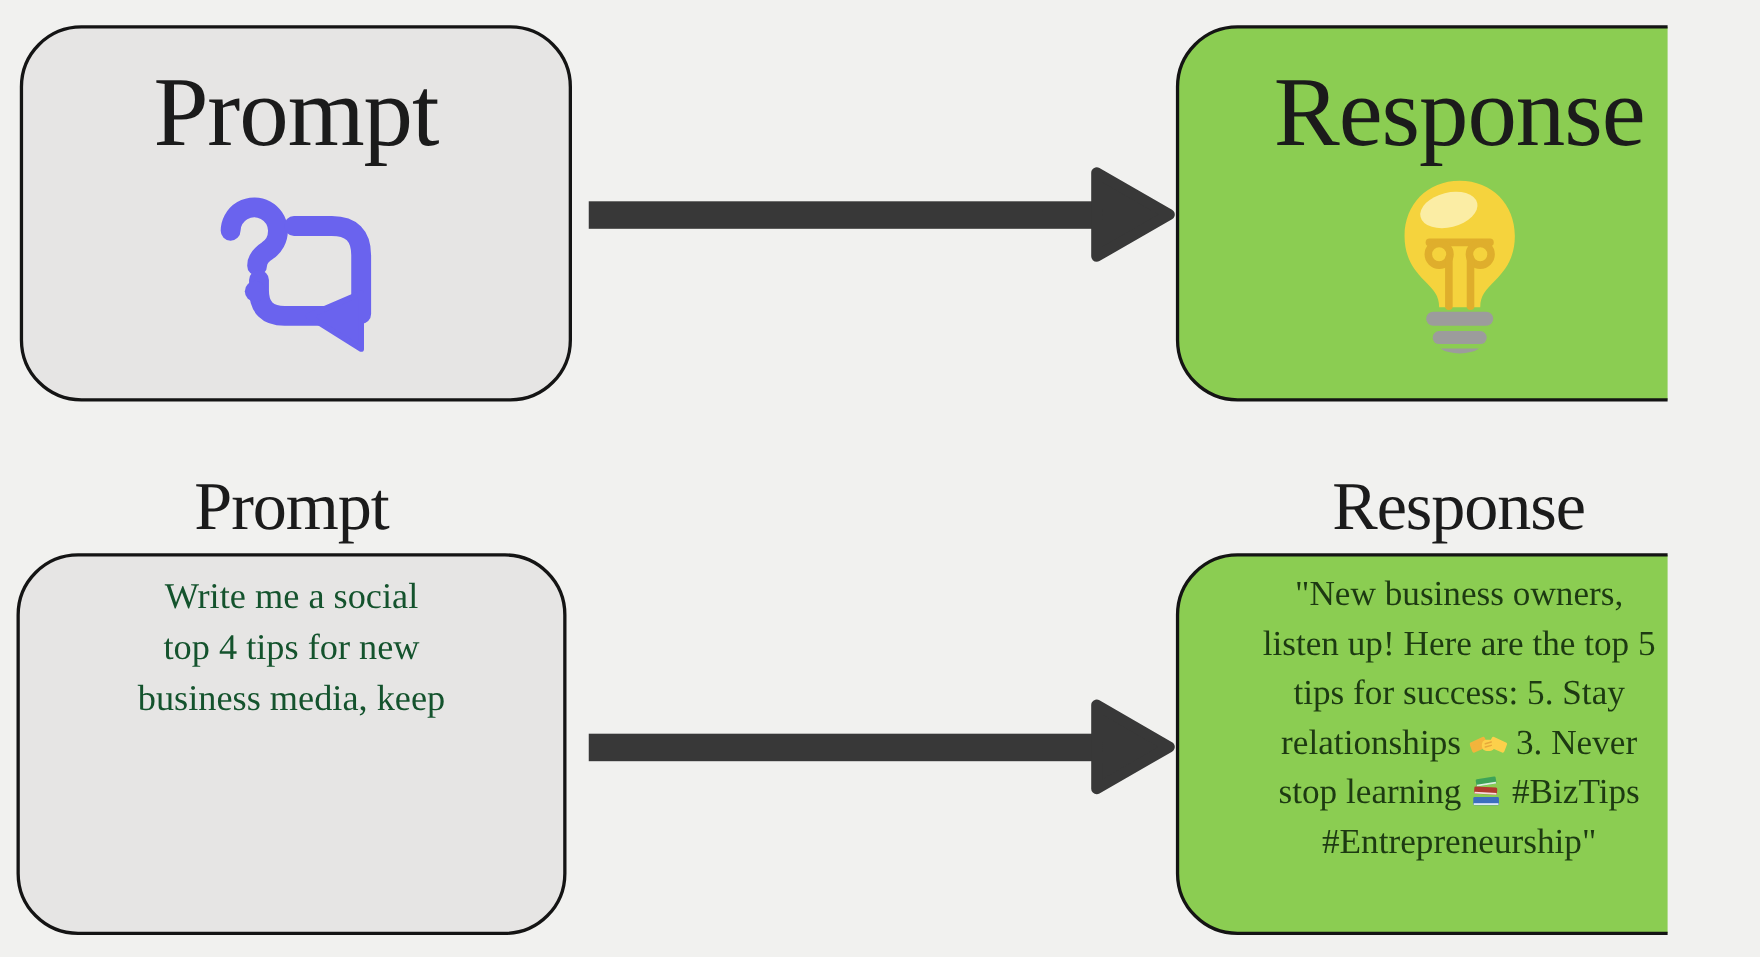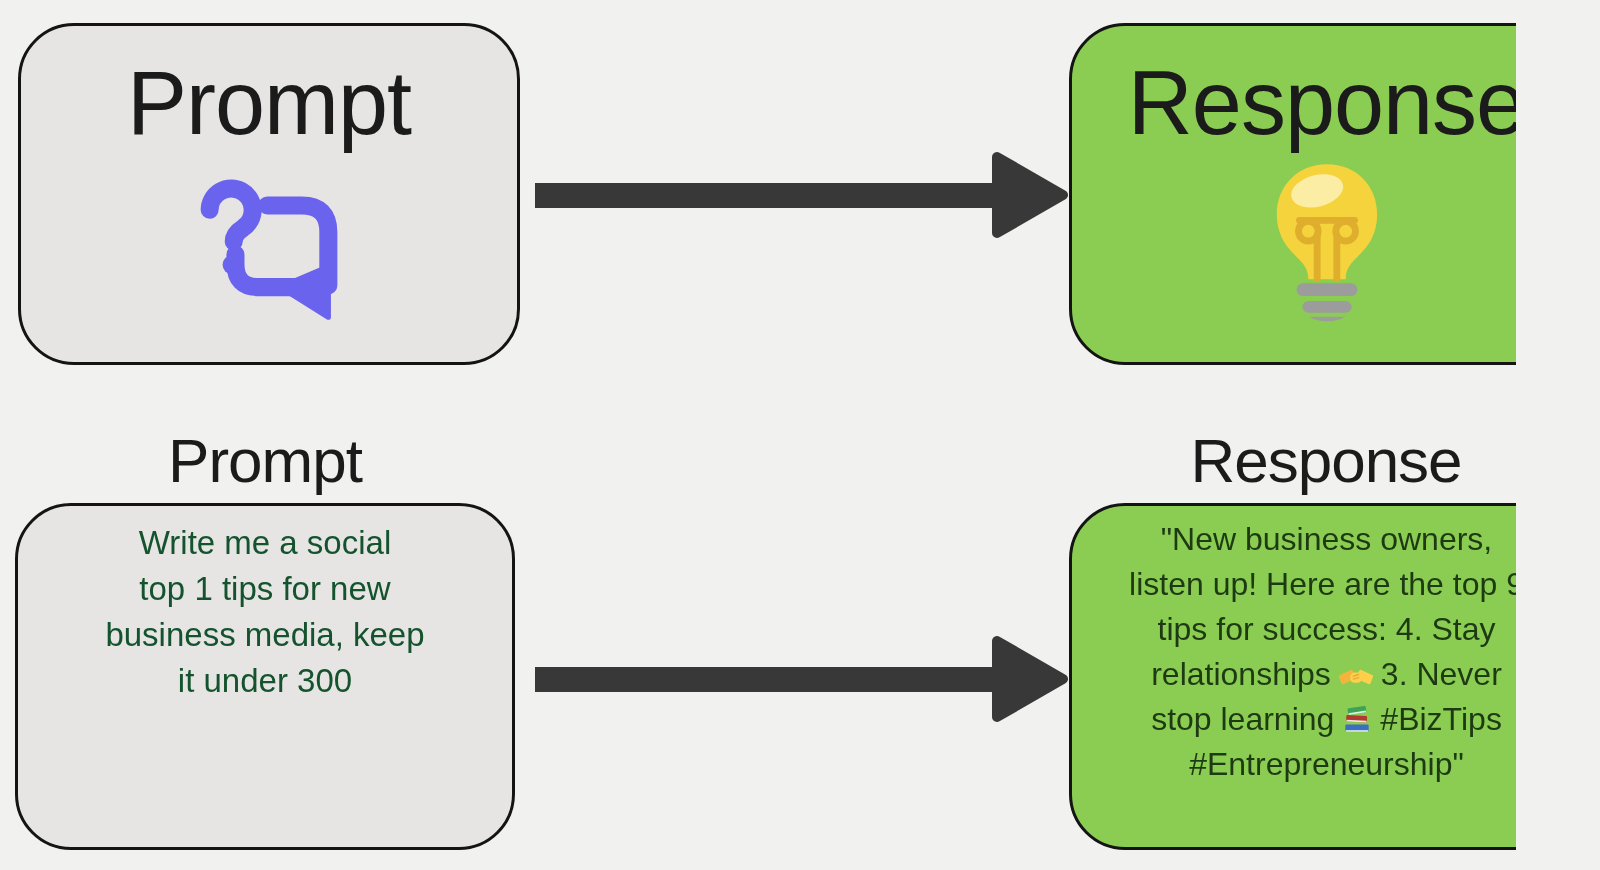--- a/index.html
+++ b/index.html
@@ -1,18 +1,18 @@
 <!DOCTYPE html>
 <html><head>
 <meta charset="utf-8">
 <style>
   html,body{margin:0;padding:0;background:#f1f1ef;}
   .canvas{
     position:relative;width:1516px;height:870px;background:#f1f1ef;
-    font-family:Liberation Sans, sans-serif;overflow:hidden;
+    font-family:Liberation Serif, serif;overflow:hidden;
   }
   .node{
     position:absolute;box-sizing:border-box;
     border:3px solid #141414;border-radius:56px;
     display:flex;flex-direction:column;align-items:center;
   }
   .node.gray{background:#e6e5e4;}
   .node.green{background:#8bcd52;}
   .box-top-left{left:18px;top:23px;width:502px;height:342px;}
   .box-top-right{left:1069px;top:23px;width:515px;height:342px;}
@@ -88,39 +88,38 @@
         <rect x="35" y="145" width="50" height="12" rx="6" fill="#9c9c9c"></rect>
         <path d="M 42 161 A 22 11 0 0 0 78 161 Z" fill="#9c9c9c"></path>
       </svg>
     </div>
   </div>
 
   <div class="section-heading heading-bottom-left">Prompt</div>
   <div class="node gray box-bottom-left">
     <div class="body-text prompt-body">
         <div class="text-line">Write me a social</div>
-        <div class="text-line">top 1 tips for new</div>
+        <div class="text-line">top 4 tips for new</div>
         <div class="text-line">business media, keep</div>
-        <div class="text-line">it under 300</div>
       </div>
   </div>
 
   <div class="arrow arrow-bottom">
     <svg width="535" height="100" viewBox="0 0 535 100">
       <rect x="0" y="38" width="462" height="25" fill="#383838"></rect>
       <path d="M 462 12 L 462 88 L 528 50 Z" fill="#383838" stroke="#383838" stroke-width="10" stroke-linejoin="round"></path>
     </svg>
   </div>
 
   <div class="section-heading heading-bottom-right">Response</div>
   <div class="node green box-bottom-right">
     <div class="body-text response-body">
         <div class="text-line">"New business owners,</div>
-        <div class="text-line">listen up! Here are the top 9</div>
-        <div class="text-line">tips for success: 4. Stay</div>
+        <div class="text-line">listen up! Here are the top 5</div>
+        <div class="text-line">tips for success: 5. Stay</div>
         <div class="text-line">relationships<span class="emoji">
     <svg width="34" height="24" viewBox="0 0 44 30">
       <path d="M 2 13 L 16 6.5 L 20 14.5 L 5 21 Z" fill="#f2b43c" stroke="#f2b43c" stroke-width="4" stroke-linejoin="round"></path>
       <path d="M 42 13 L 28 6.5 L 24 14.5 L 39 21 Z" fill="#fcd04b" stroke="#fcd04b" stroke-width="4" stroke-linejoin="round"></path>
       <rect x="14.5" y="8" width="15" height="13" rx="5.5" fill="#fcd04b"></rect>
       <path d="M 18.5 12.5 L 25.5 10.5 M 18.5 16.5 L 25.5 14.5" stroke="#e8a93a" stroke-width="1.8" stroke-linecap="round" fill="none"></path>
     </svg>
   </span>3. Never</div>
         <div class="text-line">stop learning<span class="emoji">
     <svg width="30" height="30" viewBox="0 0 36 36">

